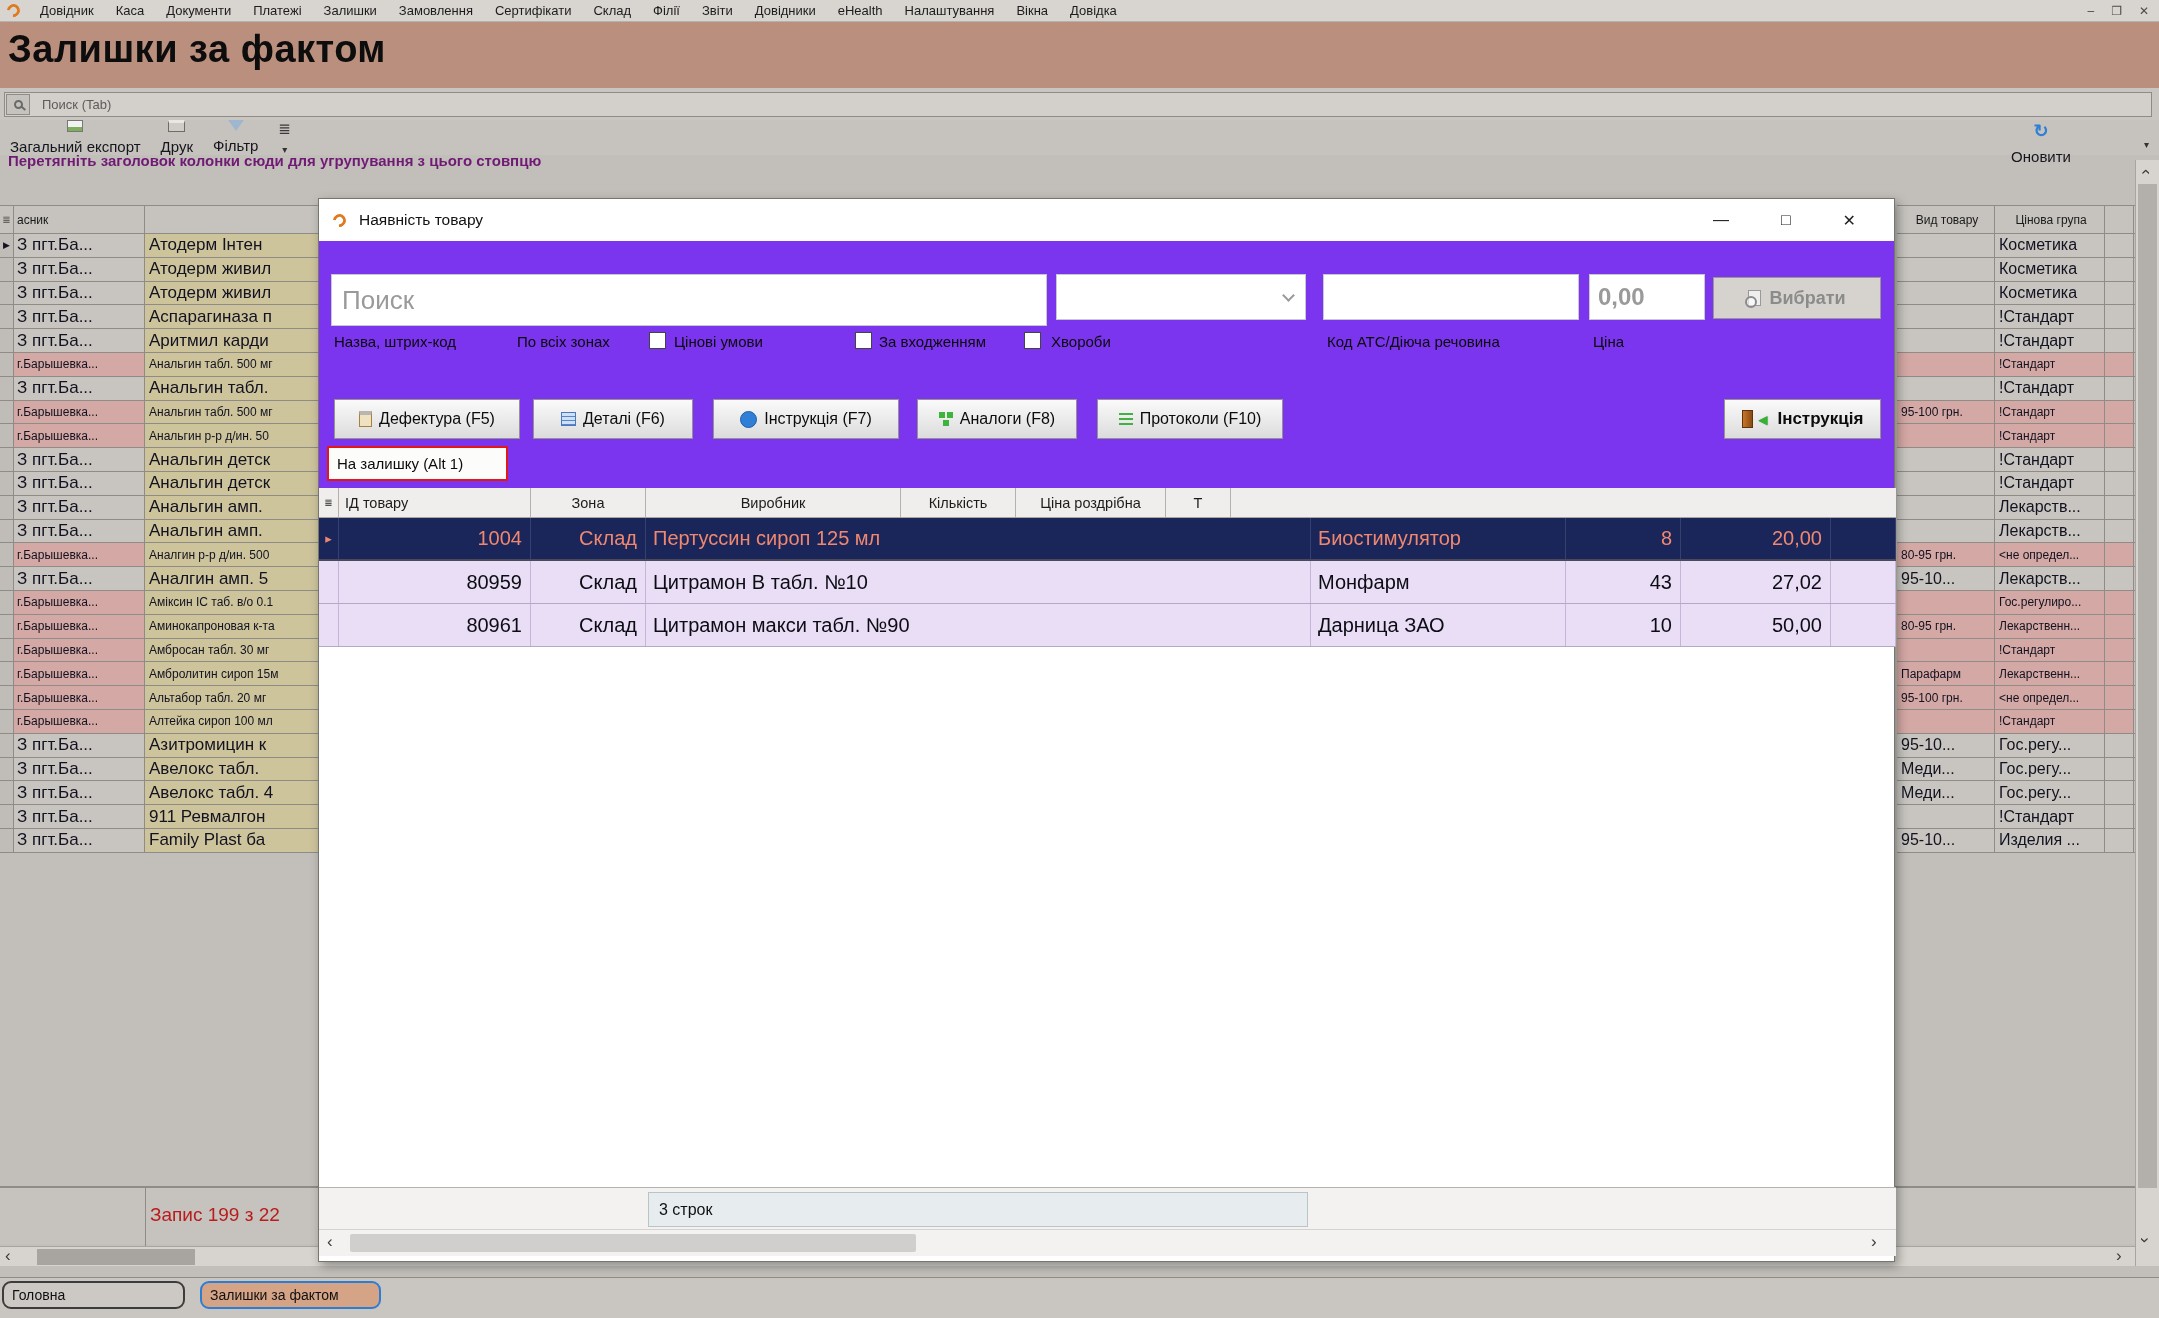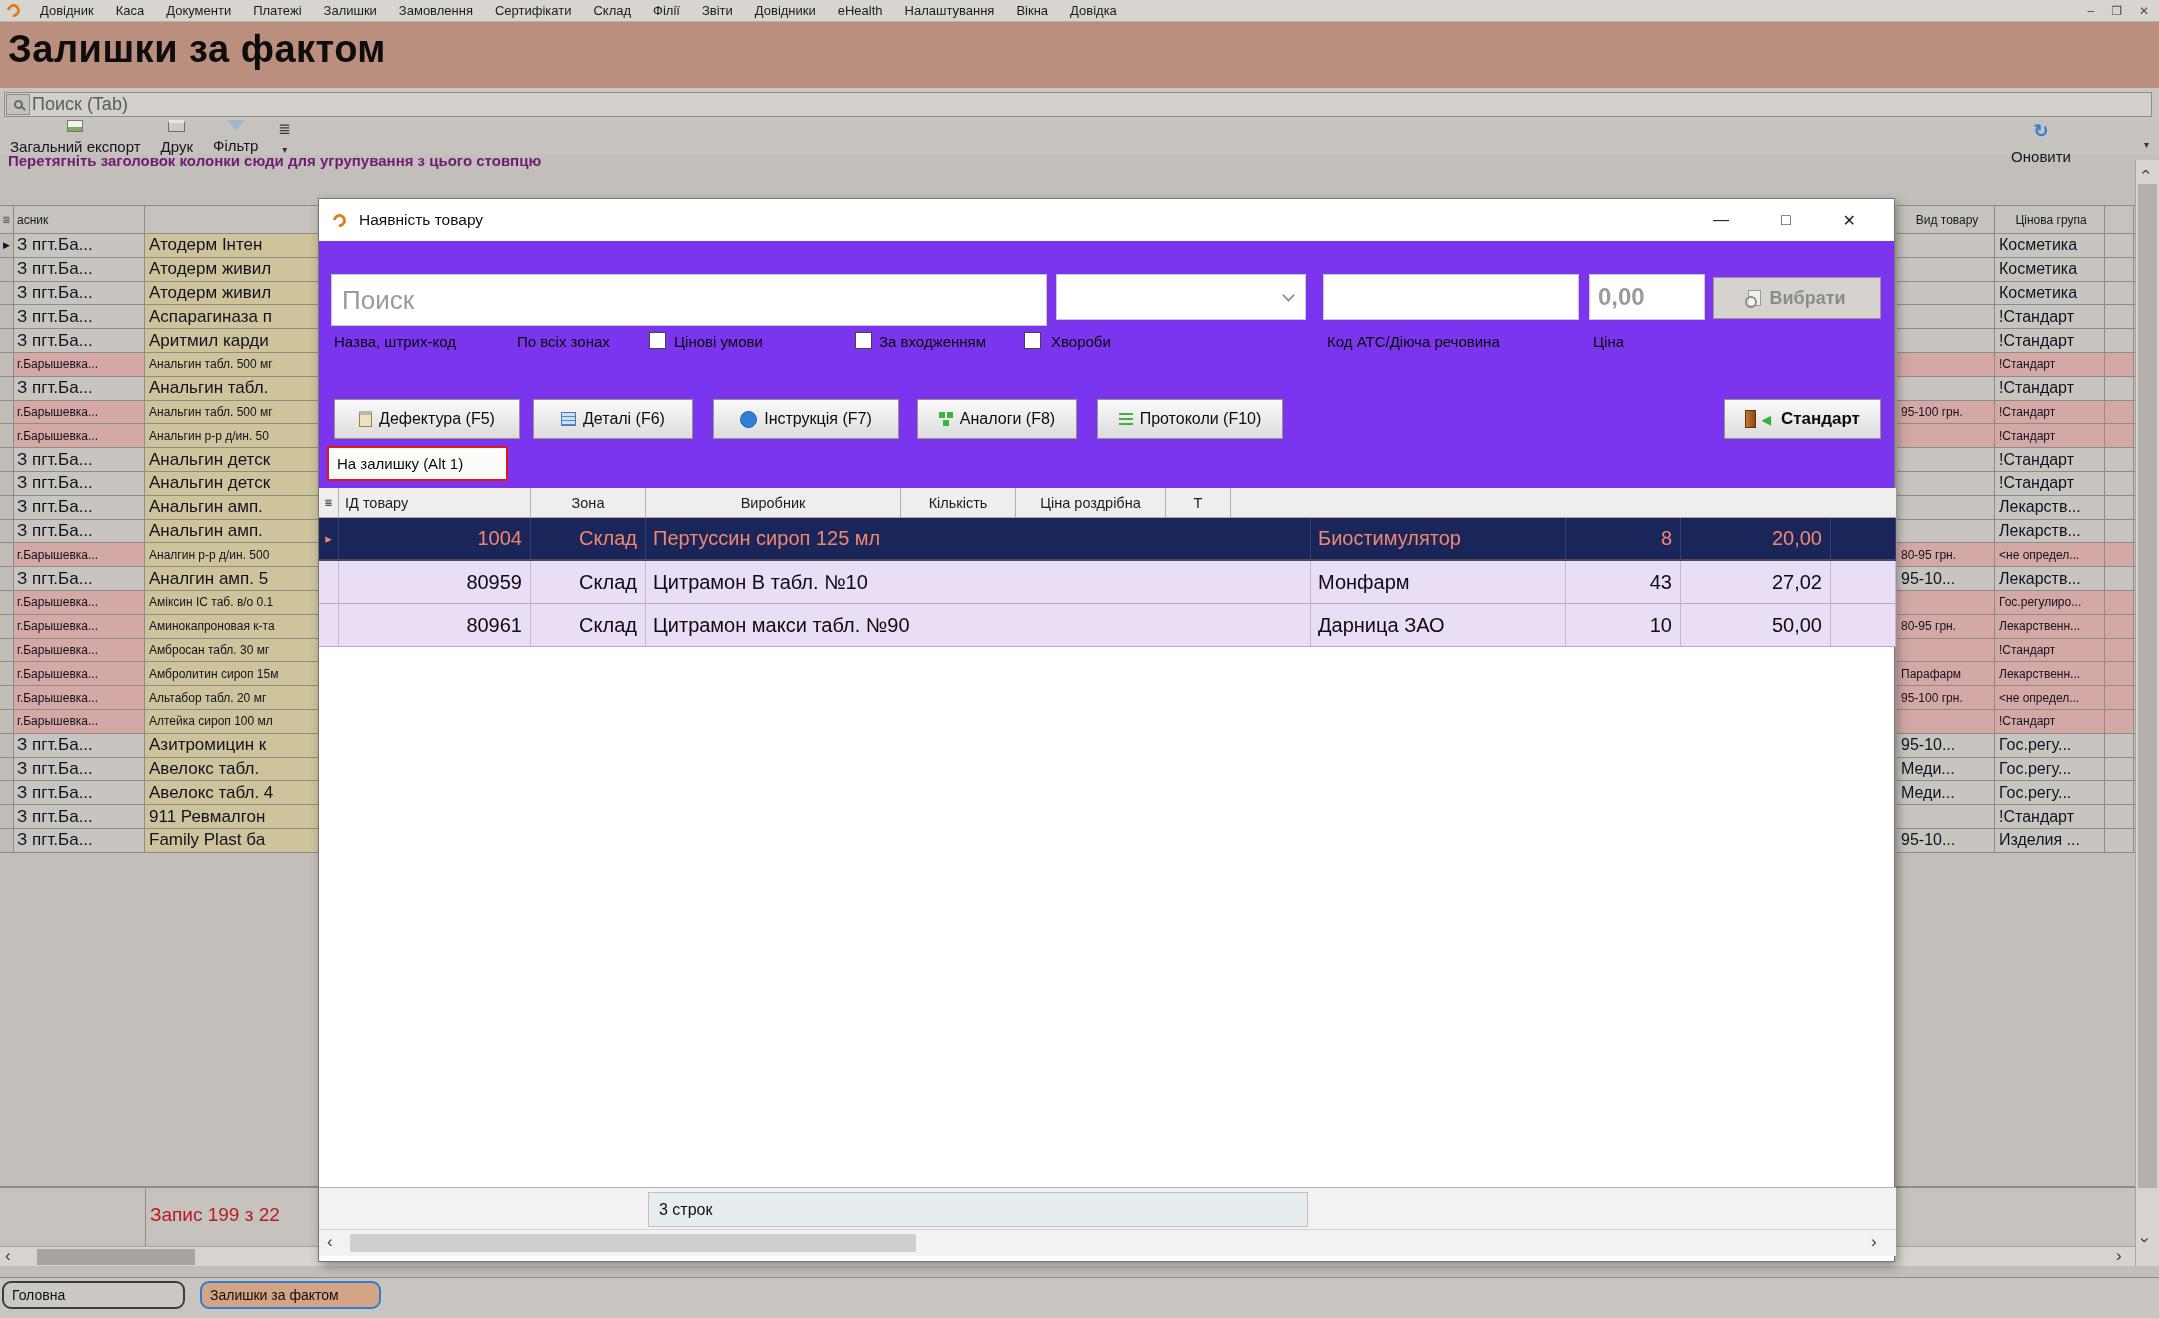--- a/index.html
+++ b/index.html
@@ -16,21 +16,21 @@
   
   #header-band{left:0;top:22px;width:2159px;height:66px;background:#ba8f7e;}
   #page-title{left:8px;top:28px;font-size:38px;font-weight:bold;color:#0d0d0d;letter-spacing:.5px;}
 
   
   #search-row{left:0;top:88px;width:2159px;height:32px;background:#c9c6c1;}
   #quick-search{left:4px;top:4px;width:2148px;height:25px;background:#d3d0cb;border:1px solid #8f8c88;display:flex;align-items:center;position:absolute;}
   .mag-box{width:24px;height:21px;border:1px solid #8f8c88;background:#c6c3be;display:flex;align-items:center;justify-content:center;margin-left:1px;flex:none;}
   .mag{width:9px;height:9px;border:2px solid #6a6a6a;border-radius:50%;position:relative;}
   .mag::after{content:'';position:absolute;width:6px;height:2px;background:#6a6a6a;right:-5px;bottom:-2px;transform:rotate(40deg);}
-  #quick-search .ph{color:#5c5c5c;font-size:18px;margin-left:2px;}
+  #quick-search .ph{color:#5c5c5c;font-size:13px;margin-left:12px;}
 
   
   #toolbar{left:0;top:120px;width:2159px;height:35px;background:#c6c3be;display:flex;align-items:center;font-size:15px;color:#15151d;}
   .tbtn{display:flex;align-items:center;gap:6px;padding:0 10px;height:100%;flex-direction:column;}
   .icon-export{width:16px;height:15px;background:linear-gradient(#f2f2f2 60%,#7fae5c 60%);border:1px solid #777;}
   .icon-print{width:17px;height:13px;background:#cfccc7;border:1px solid #6f6c68;border-top:3px solid #e9e7e3;}
   .icon-filter{width:0;height:0;border-left:8px solid transparent;border-right:8px solid transparent;border-top:11px solid #9fb6cf;}
   .icon-list{font-size:15px;color:#3a3a3a;}
   .caret{font-size:10px;color:#333;}
   #refresh-btn{margin-left:auto;margin-right:78px;}
@@ -547,21 +547,21 @@
         </div><div class="dlg-btn" style="left: 598px; width: 160px;">
           <span class="analogs-icon"></span>
           <span>Аналоги (F8)</span>
         </div><div class="dlg-btn" style="left: 778px; width: 186px;">
           <span class="protocols-icon"></span>
           <span>Протоколи (F10)</span>
         </div></span>
     <div class="dlg-btn" style="left:1405px;width:157px;font-weight:bold;font-size:17px;">
       <span class="door-icon"></span>
       <span class="exit-arrow">◄</span>
-      <span>Стандарт</span>
+      <span>Інструкція</span>
     </div>
 
     <div id="dlg-tab">На залишку (Alt 1)</div>
   </div>
 
   <div id="dlg-thead">
       <span class="hcell" style="width: 20px; font-size: 10px; justify-content: center;">≣</span>
       <span class="hcell first" style="width: 192px;">ІД товару</span>
       <span class="hcell" style="width: 115px;">Зона</span>
       <span class="hcell" style="width: 255px;">Виробник</span>

